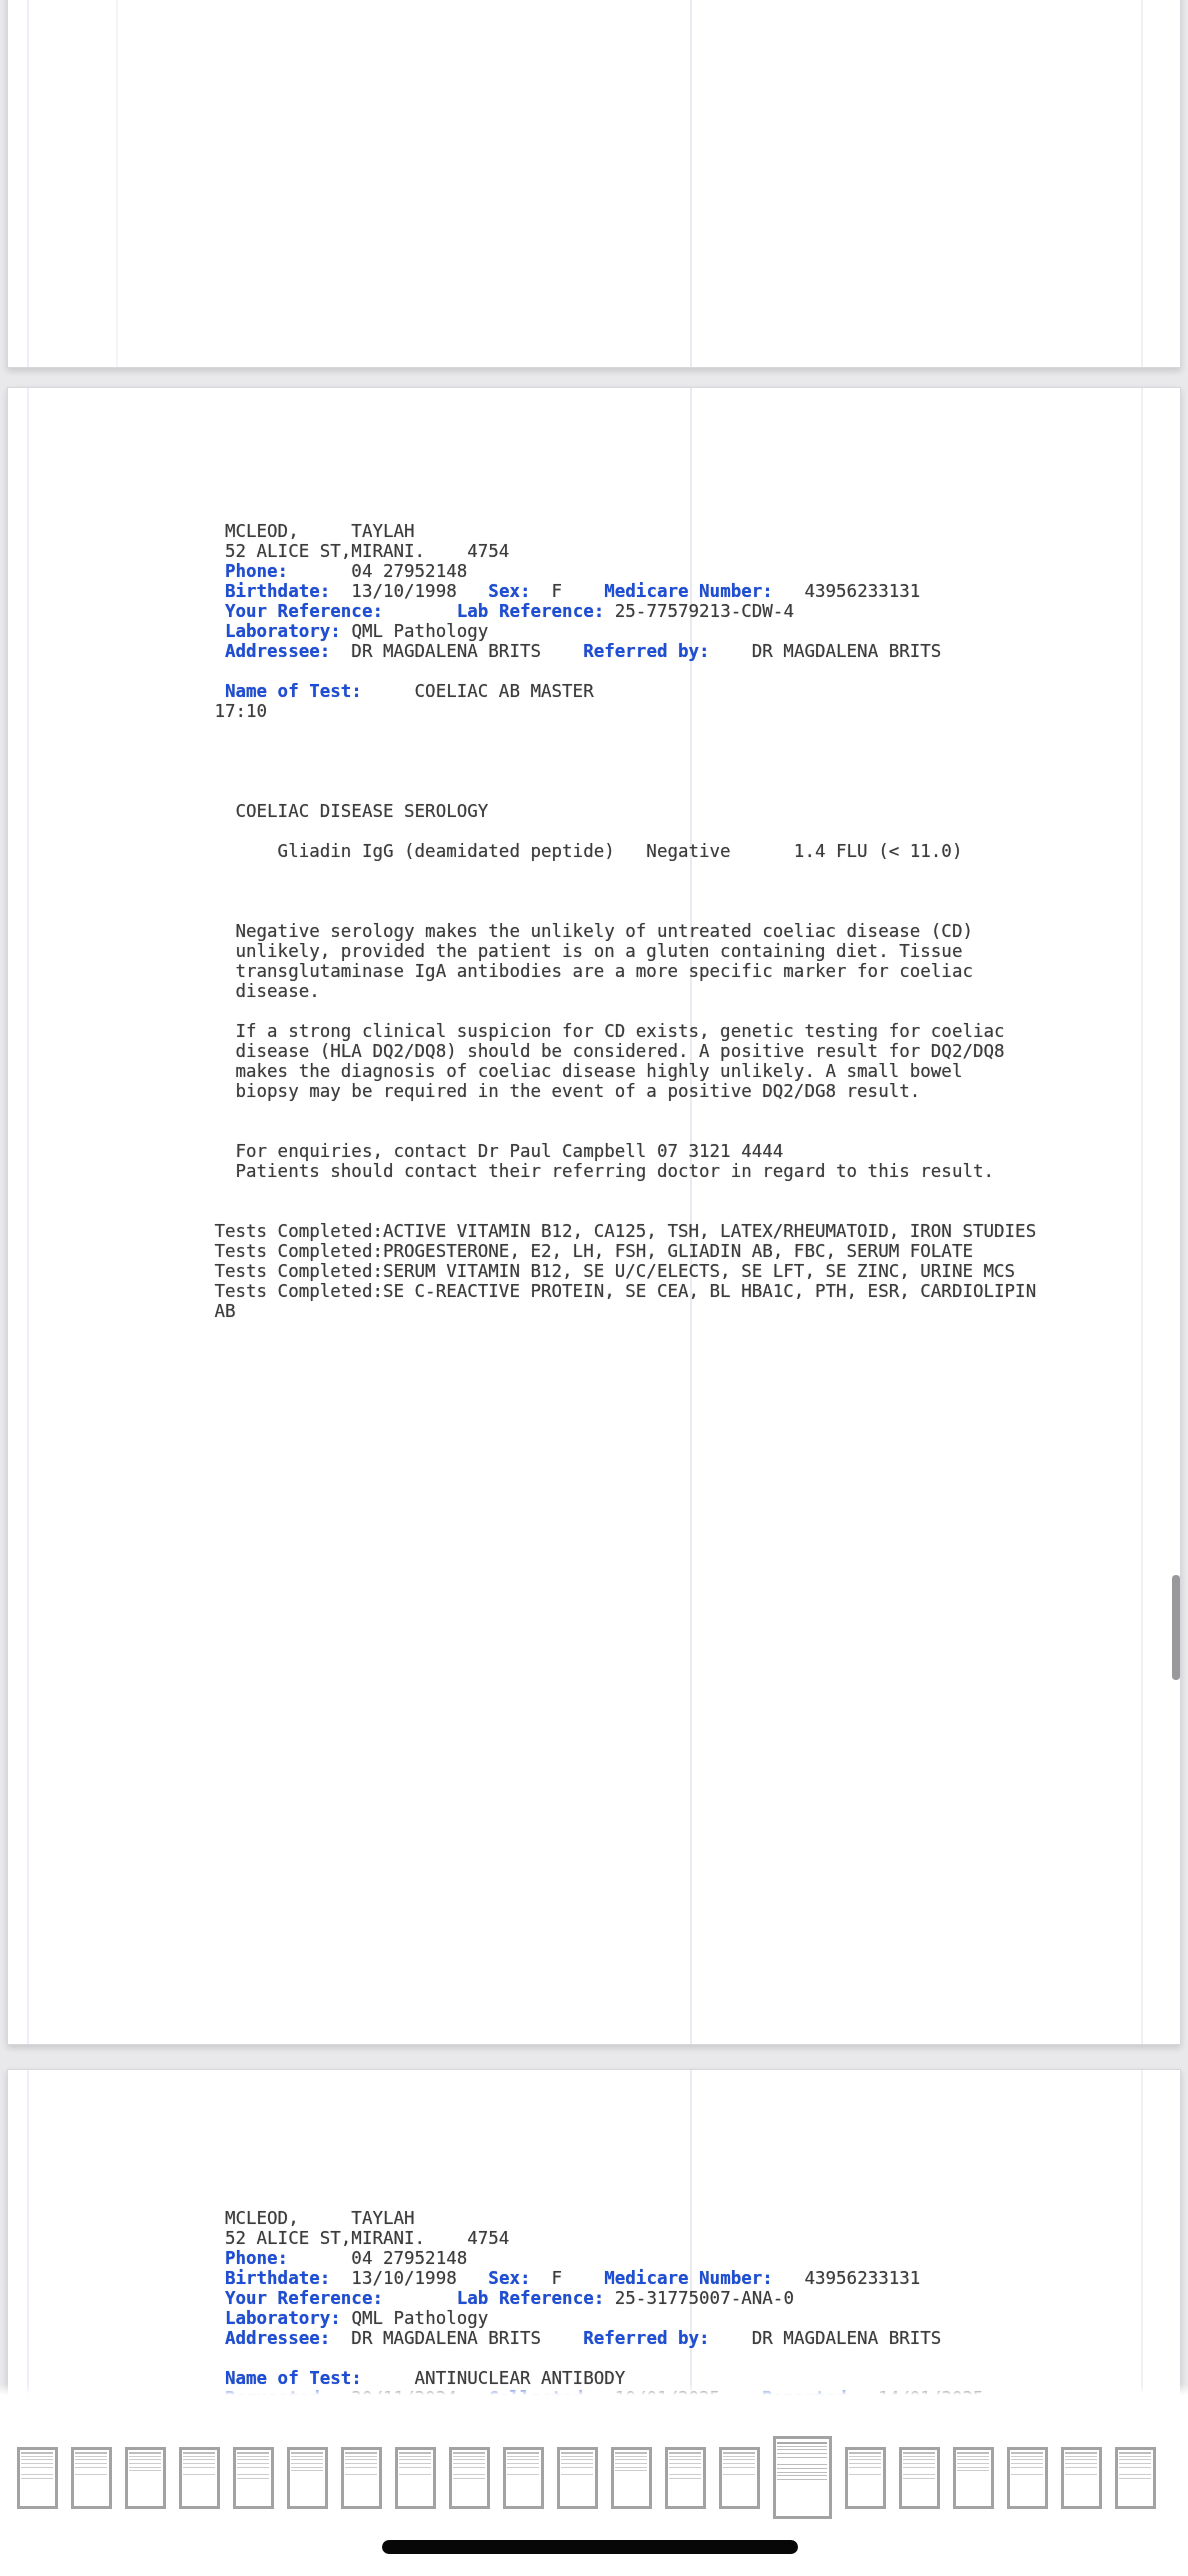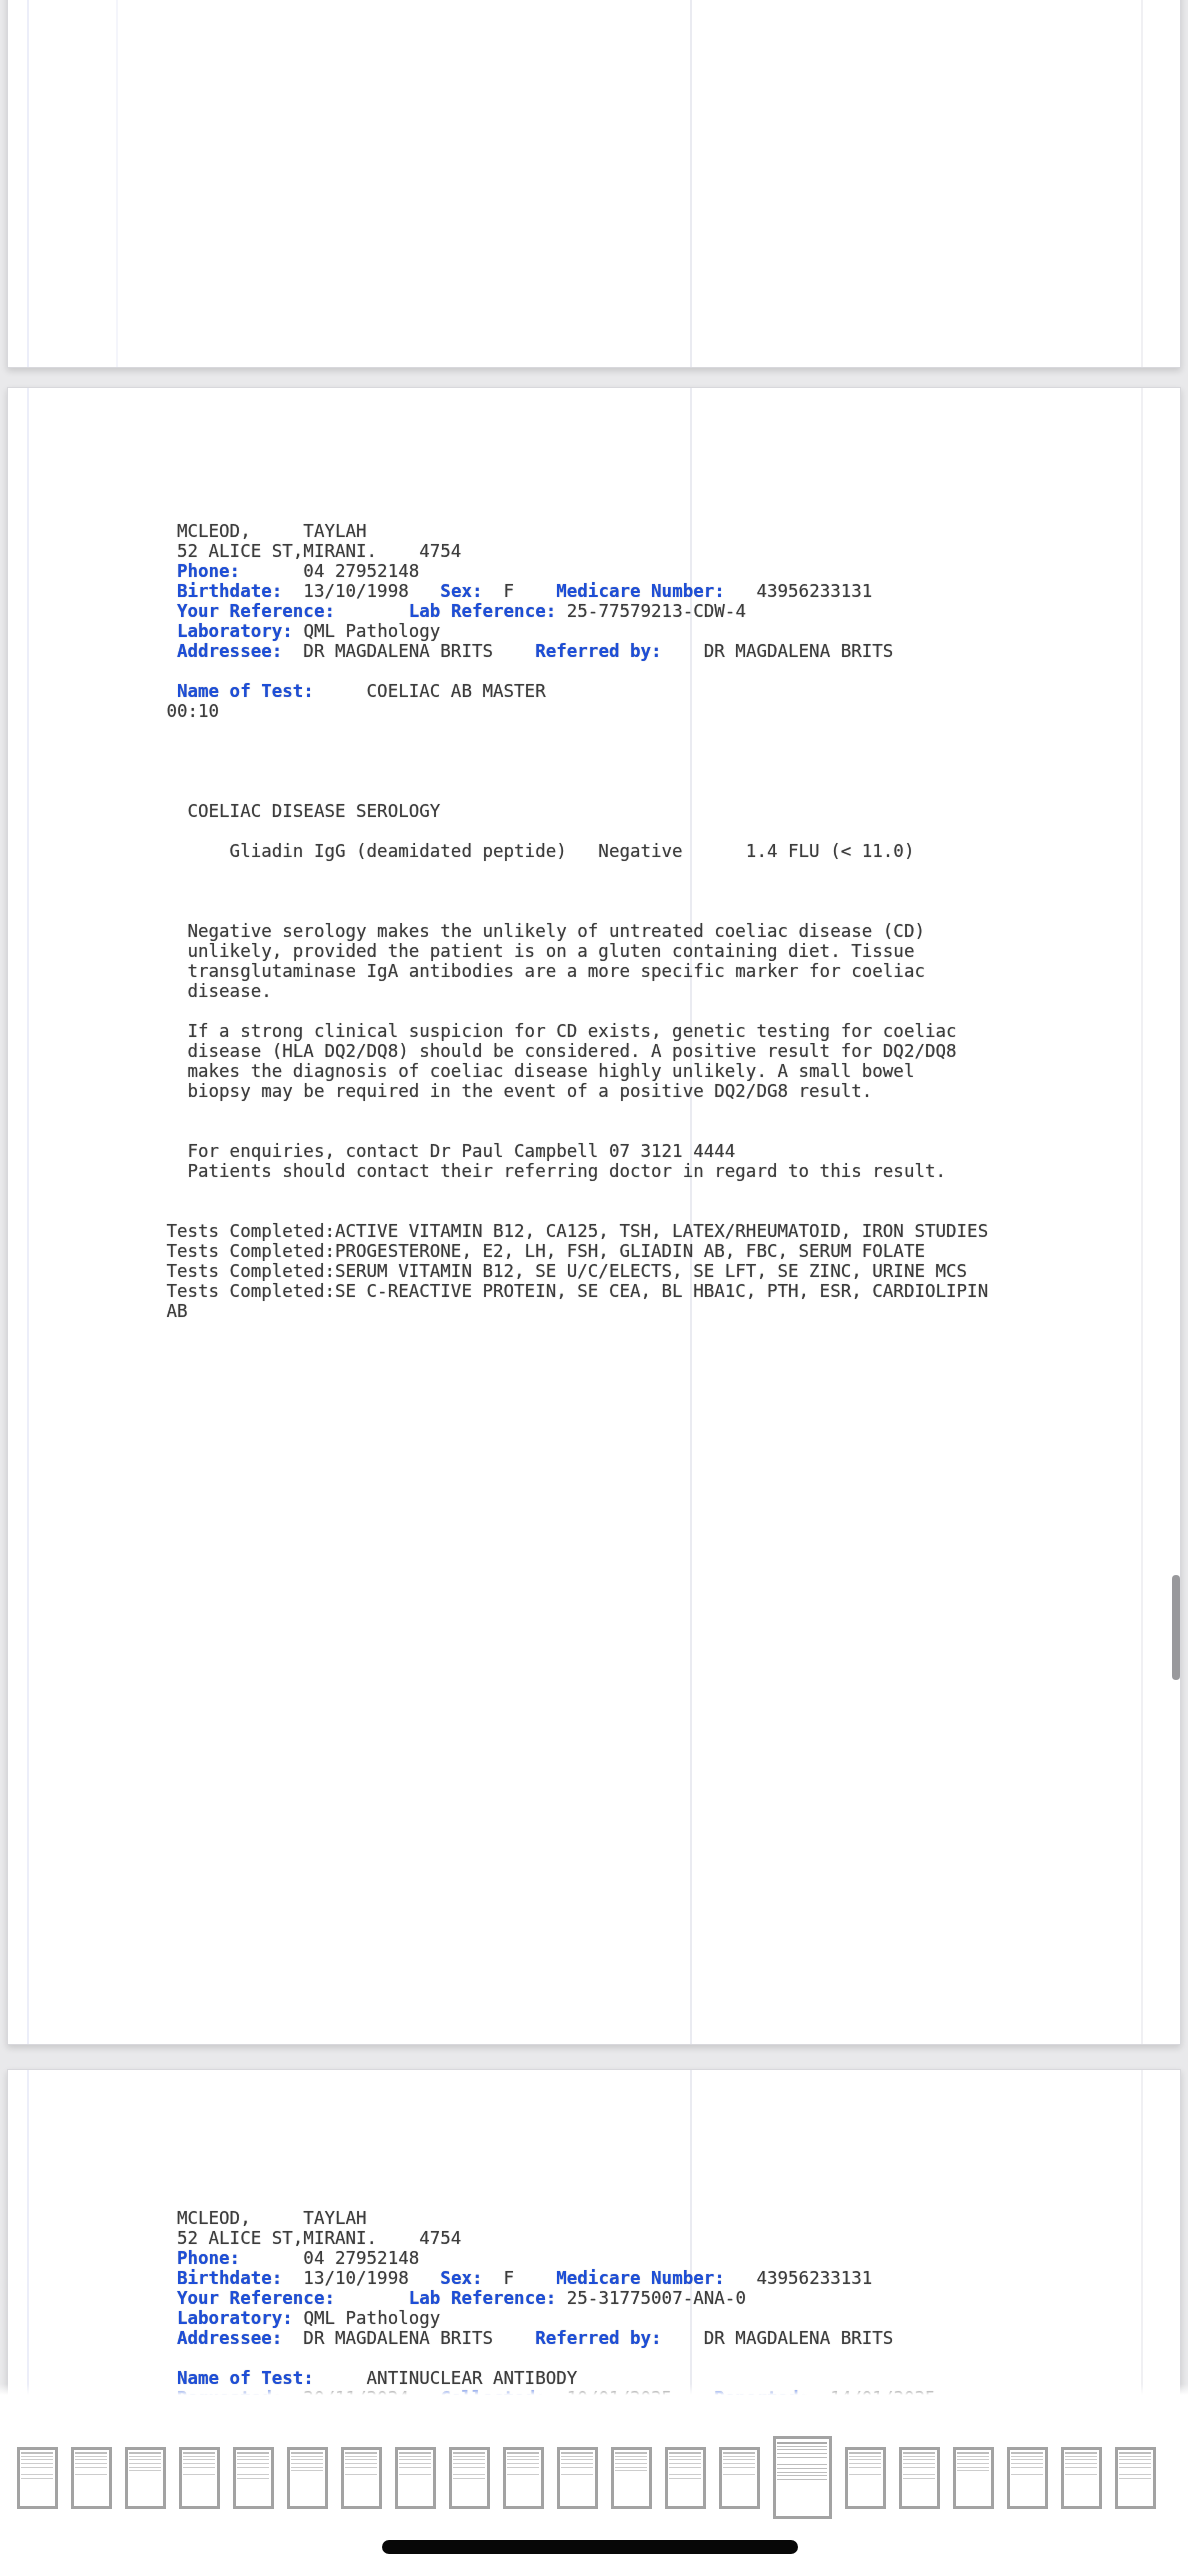--- a/index.html
+++ b/index.html
@@ -23,21 +23,21 @@
   .fold-c{left:682px;background:rgba(160,165,190,0.22);}
   .fold-d{left:1133px;background:rgba(170,170,190,0.18);}
   
   .doc-body{
     position:absolute;left:158px;top:133px;right:9.2px;
     font-size:17.5px;line-height:20px;color:#3c3c3c;
     text-shadow:0 0 0.9px rgba(70,70,70,0.55);
     filter:blur(0.3px);
   }
   .page-3 .doc-body{top:138px;}
-  .line{height:20px;white-space:pre;}
+  .line{height:20px;white-space:pre;margin-left:48px;}
   .line .b{font-weight:bold;color:#1d4ed8;}
   
   .scrollbar{
     position:absolute;left:1172px;top:1575px;width:8.3px;height:105px;
     border-radius:4.6px;background:rgba(90,90,95,0.62);
   }
   
   .bottom-panel{
     position:absolute;left:0;top:2395px;width:1188px;height:181px;
     background:#ffffff;
@@ -90,21 +90,21 @@
     <div class="doc-body">
         <div class="line"><span> MCLEOD,     TAYLAH</span></div>
         <div class="line"><span> 52 ALICE ST,MIRANI.    4754</span></div>
         <div class="line"><span> </span><span class="b">Phone:</span><span>      04 27952148</span></div>
         <div class="line"><span> </span><span class="b">Birthdate:</span><span>  13/10/1998   </span><span class="b">Sex:</span><span>  F    </span><span class="b">Medicare Number:</span><span>   43956233131</span></div>
         <div class="line"><span> </span><span class="b">Your Reference:</span><span>       </span><span class="b">Lab Reference:</span><span> 25-77579213-CDW-4</span></div>
         <div class="line"><span> </span><span class="b">Laboratory:</span><span> QML Pathology</span></div>
         <div class="line"><span> </span><span class="b">Addressee:</span><span>  DR MAGDALENA BRITS    </span><span class="b">Referred by:</span><span>    DR MAGDALENA BRITS</span></div>
         <div class="line"><span></span></div>
         <div class="line"><span> </span><span class="b">Name of Test:</span><span>     COELIAC AB MASTER</span></div>
-        <div class="line"><span>00:10</span></div>
+        <div class="line"><span>17:10</span></div>
         <div class="line"><span></span></div>
         <div class="line"><span></span></div>
         <div class="line"><span></span></div>
         <div class="line"><span></span></div>
         <div class="line"><span>  COELIAC DISEASE SEROLOGY</span></div>
         <div class="line"><span></span></div>
         <div class="line"><span>      Gliadin IgG (deamidated peptide)   Negative      1.4 FLU (&lt; 11.0)</span></div>
         <div class="line"><span></span></div>
         <div class="line"><span></span></div>
         <div class="line"><span></span></div>

